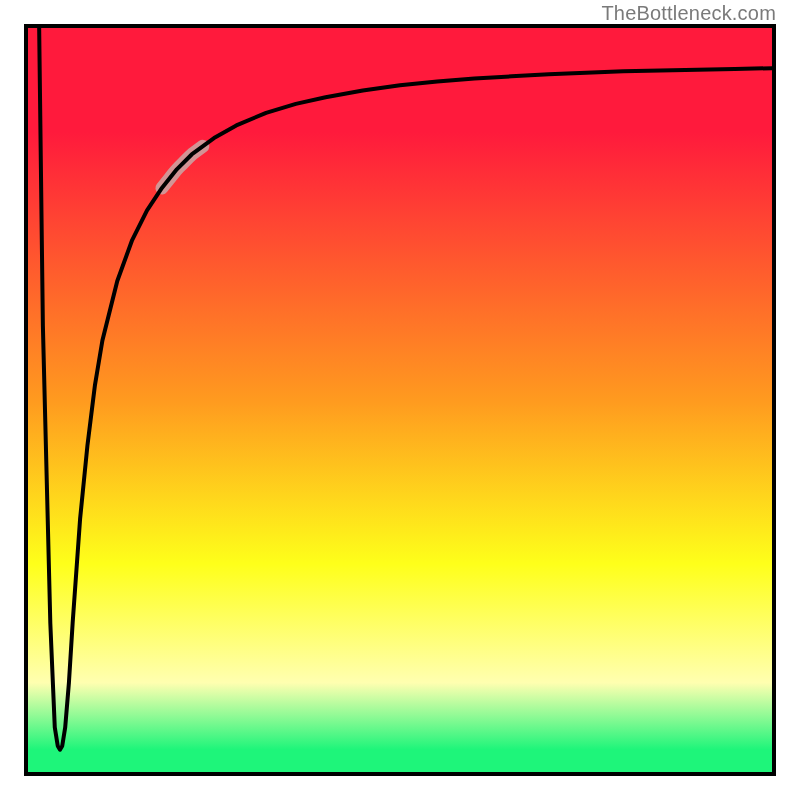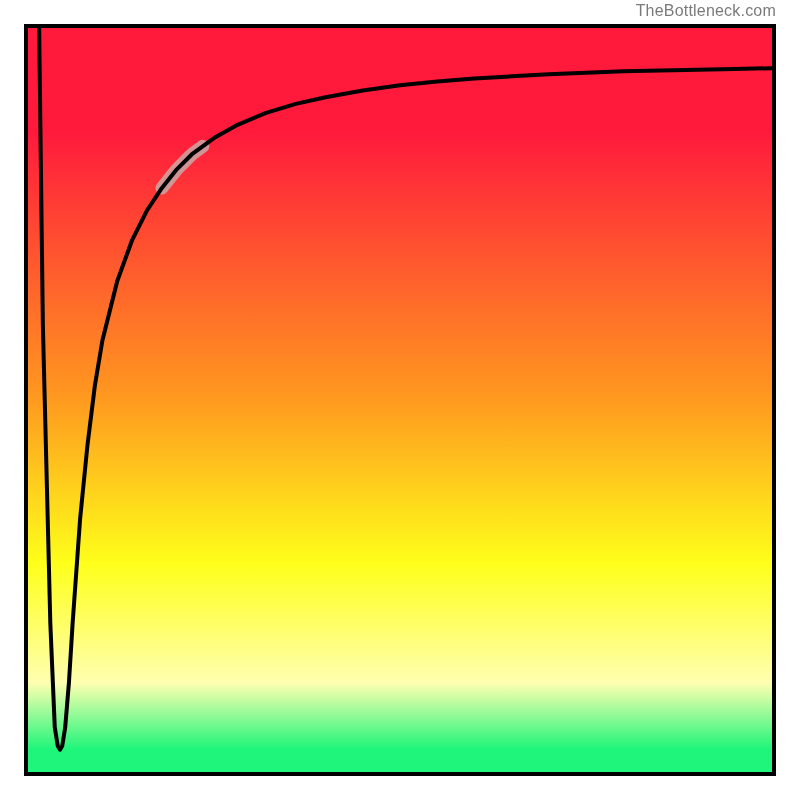--- a/index.html
+++ b/index.html
@@ -16,21 +16,21 @@
     top: 24px;
     width: 752px;
     height: 752px;
     border: 4px solid #000000;
     box-sizing: border-box;
   }
   .watermark {
     position: absolute;
     top: 2px;
     right: 24px;
-    font-size: 16px;
+    font-size: 20px;
     color: #7a7a7a;
     letter-spacing: 0.2px;
     font-weight: 400;
   }
   svg.plot {
     position: absolute;
     left: 28px;
     top: 28px;
     width: 744px;
     height: 744px;

